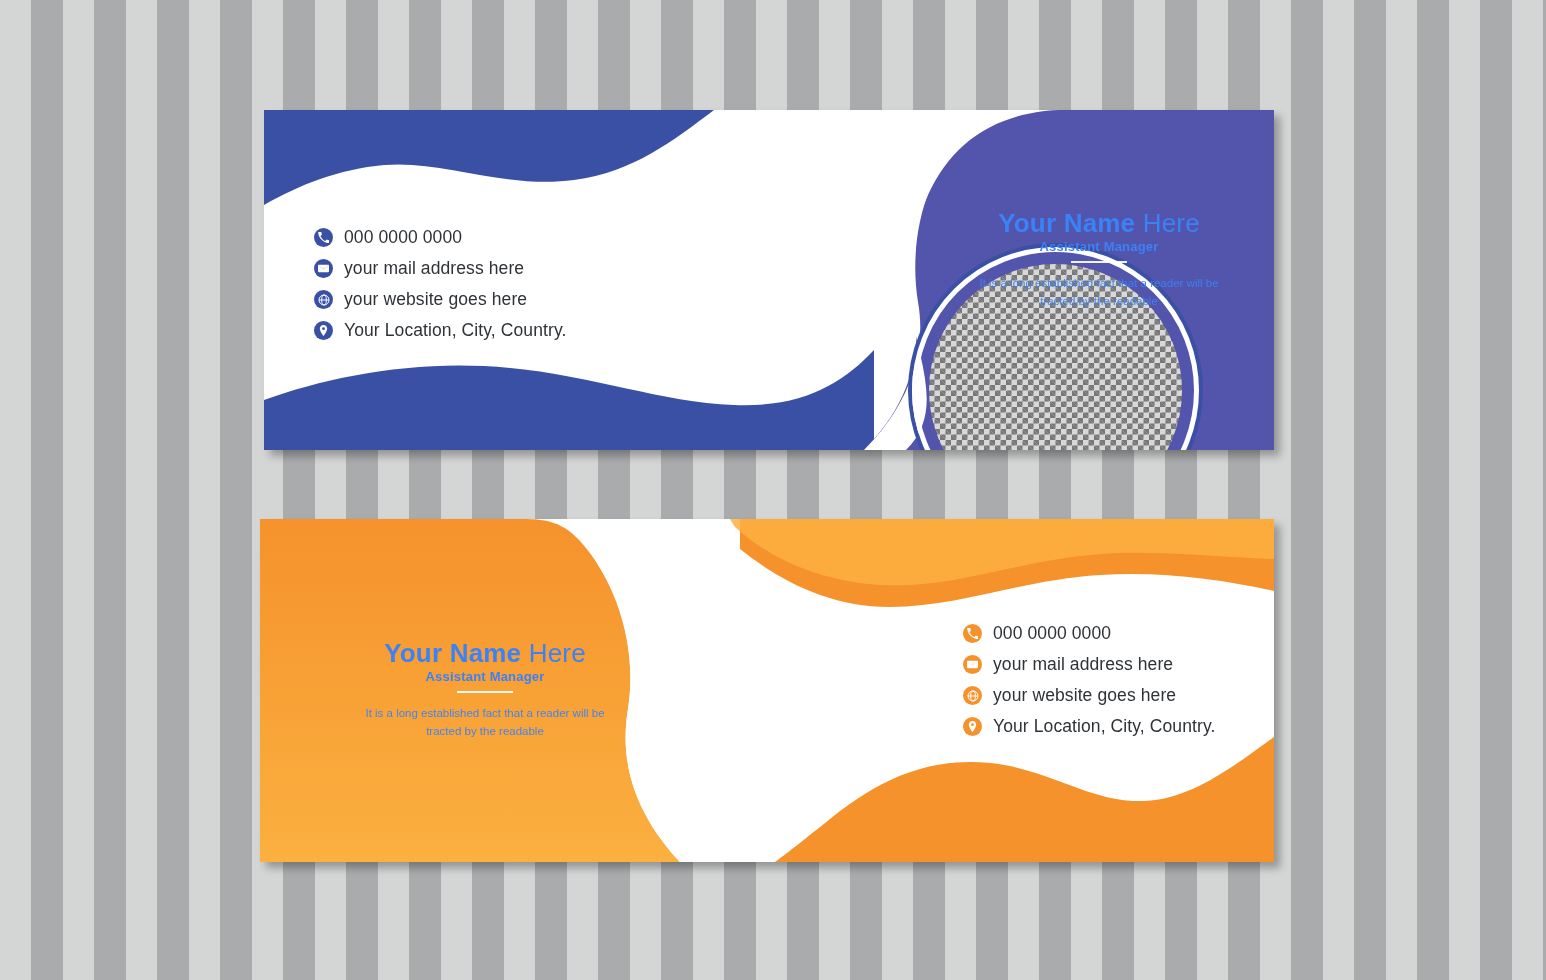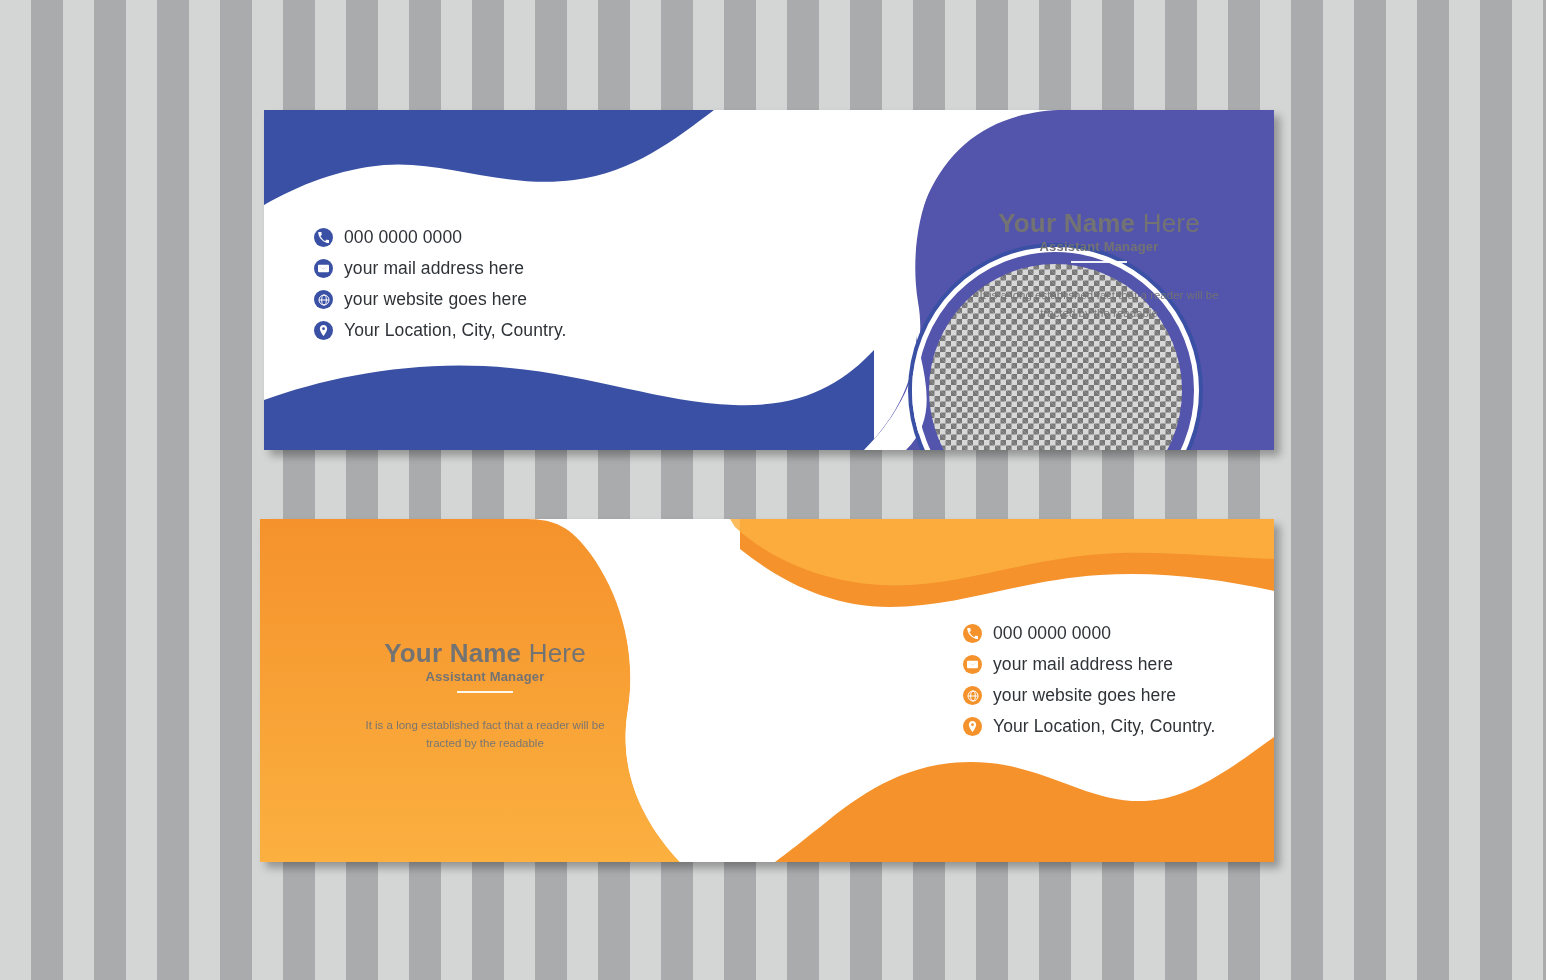--- a/index.html
+++ b/index.html
@@ -81,21 +81,21 @@
   #contacts-blue   { left: 50px;  top: 117px; }
   #contacts-orange { left: 703px; top: 104px; }
   #contacts-blue   .contact-ico { background: #3a50a4; }
   #contacts-orange .contact-ico { background: #f5922b; }
 
   
   .identity {
     position: absolute;
     text-align: center;
     z-index: 6;
-    color: #737373;
+    color: #3b82f6;
   }
   #identity-blue   { left: 660px; top:  99px; width: 350px; }
   #identity-orange { left:  50px; top: 120px; width: 350px; }
 
   .ident-name {
     font-size: 26px;
     line-height: 1.08;
     font-weight: 400;
     letter-spacing: .2px;
     margin: 0;
@@ -110,21 +110,21 @@
   .ident-rule {
     width: 56px;
     height: 2px;
     background: #ffffff;
     margin: 7px auto 0 auto;
     opacity: .92;
   }
   .ident-desc {
     font-size: 11.5px;
     line-height: 1.55;
-    margin: 24px auto 0 auto;
+    margin: 12px auto 0 auto;
     width: 248px;
     opacity: .95;
   }
 
   
   .photo-wrap {
     position: absolute;
     z-index: 5;
     border-radius: 50%;
   }

